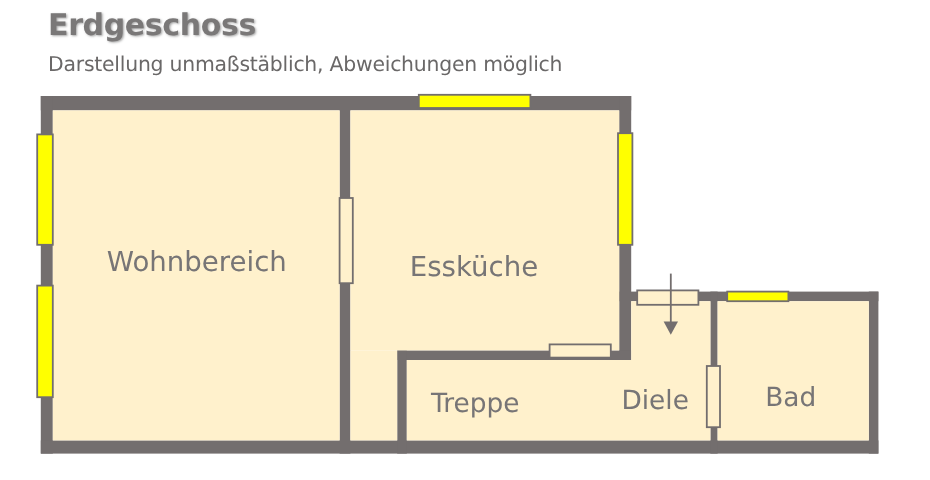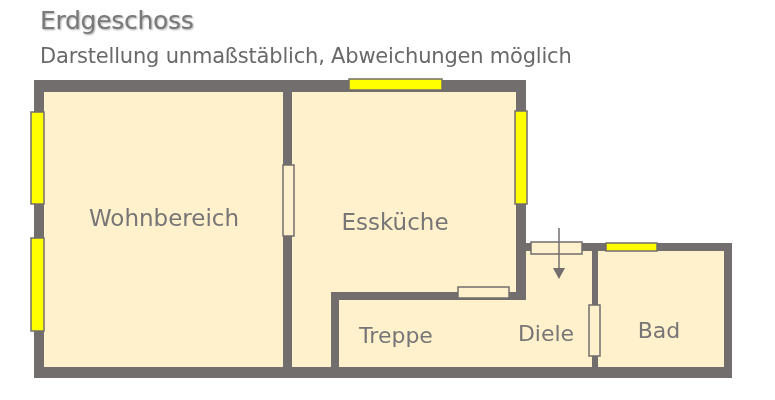--- a/index.html
+++ b/index.html
@@ -1,24 +1,24 @@
 <!DOCTYPE html>
 <html><head>
   <meta charset="utf-8">
   <style>
     html, body { margin: 0; padding: 0; background: #ffffff; }
     body { width: 775px; height: 400px; position: relative; overflow: hidden; font-family: "DejaVu Sans", sans-serif; }
     .title {
       position: absolute; left: 40px; top: 6px;
-      font-size: 25px; color: #7a7878; font-weight: normal; letter-spacing: -0.3px;
+      font-size: 25px; color: #7a7878; font-weight: bold; letter-spacing: -0.3px;
       text-shadow: 1px 1px 2px rgba(0,0,0,0.35);
     }
     .subtitle {
       position: absolute; left: 40px; top: 44px;
-      font-size: 21px; color: #6a6868; letter-spacing: -0.2px;
+      font-size: 17px; color: #6a6868; letter-spacing: -0.2px;
     }
     svg { position: absolute; left: 0; top: 0; }
     .room-label { font-family: "DejaVu Sans", sans-serif; fill: #777576; }
   </style>
 </head>
 <body>
 
 <div class="title">Erdgeschoss</div>
 <div class="subtitle">Darstellung unmaßstäblich, Abweichungen möglich</div>
 

